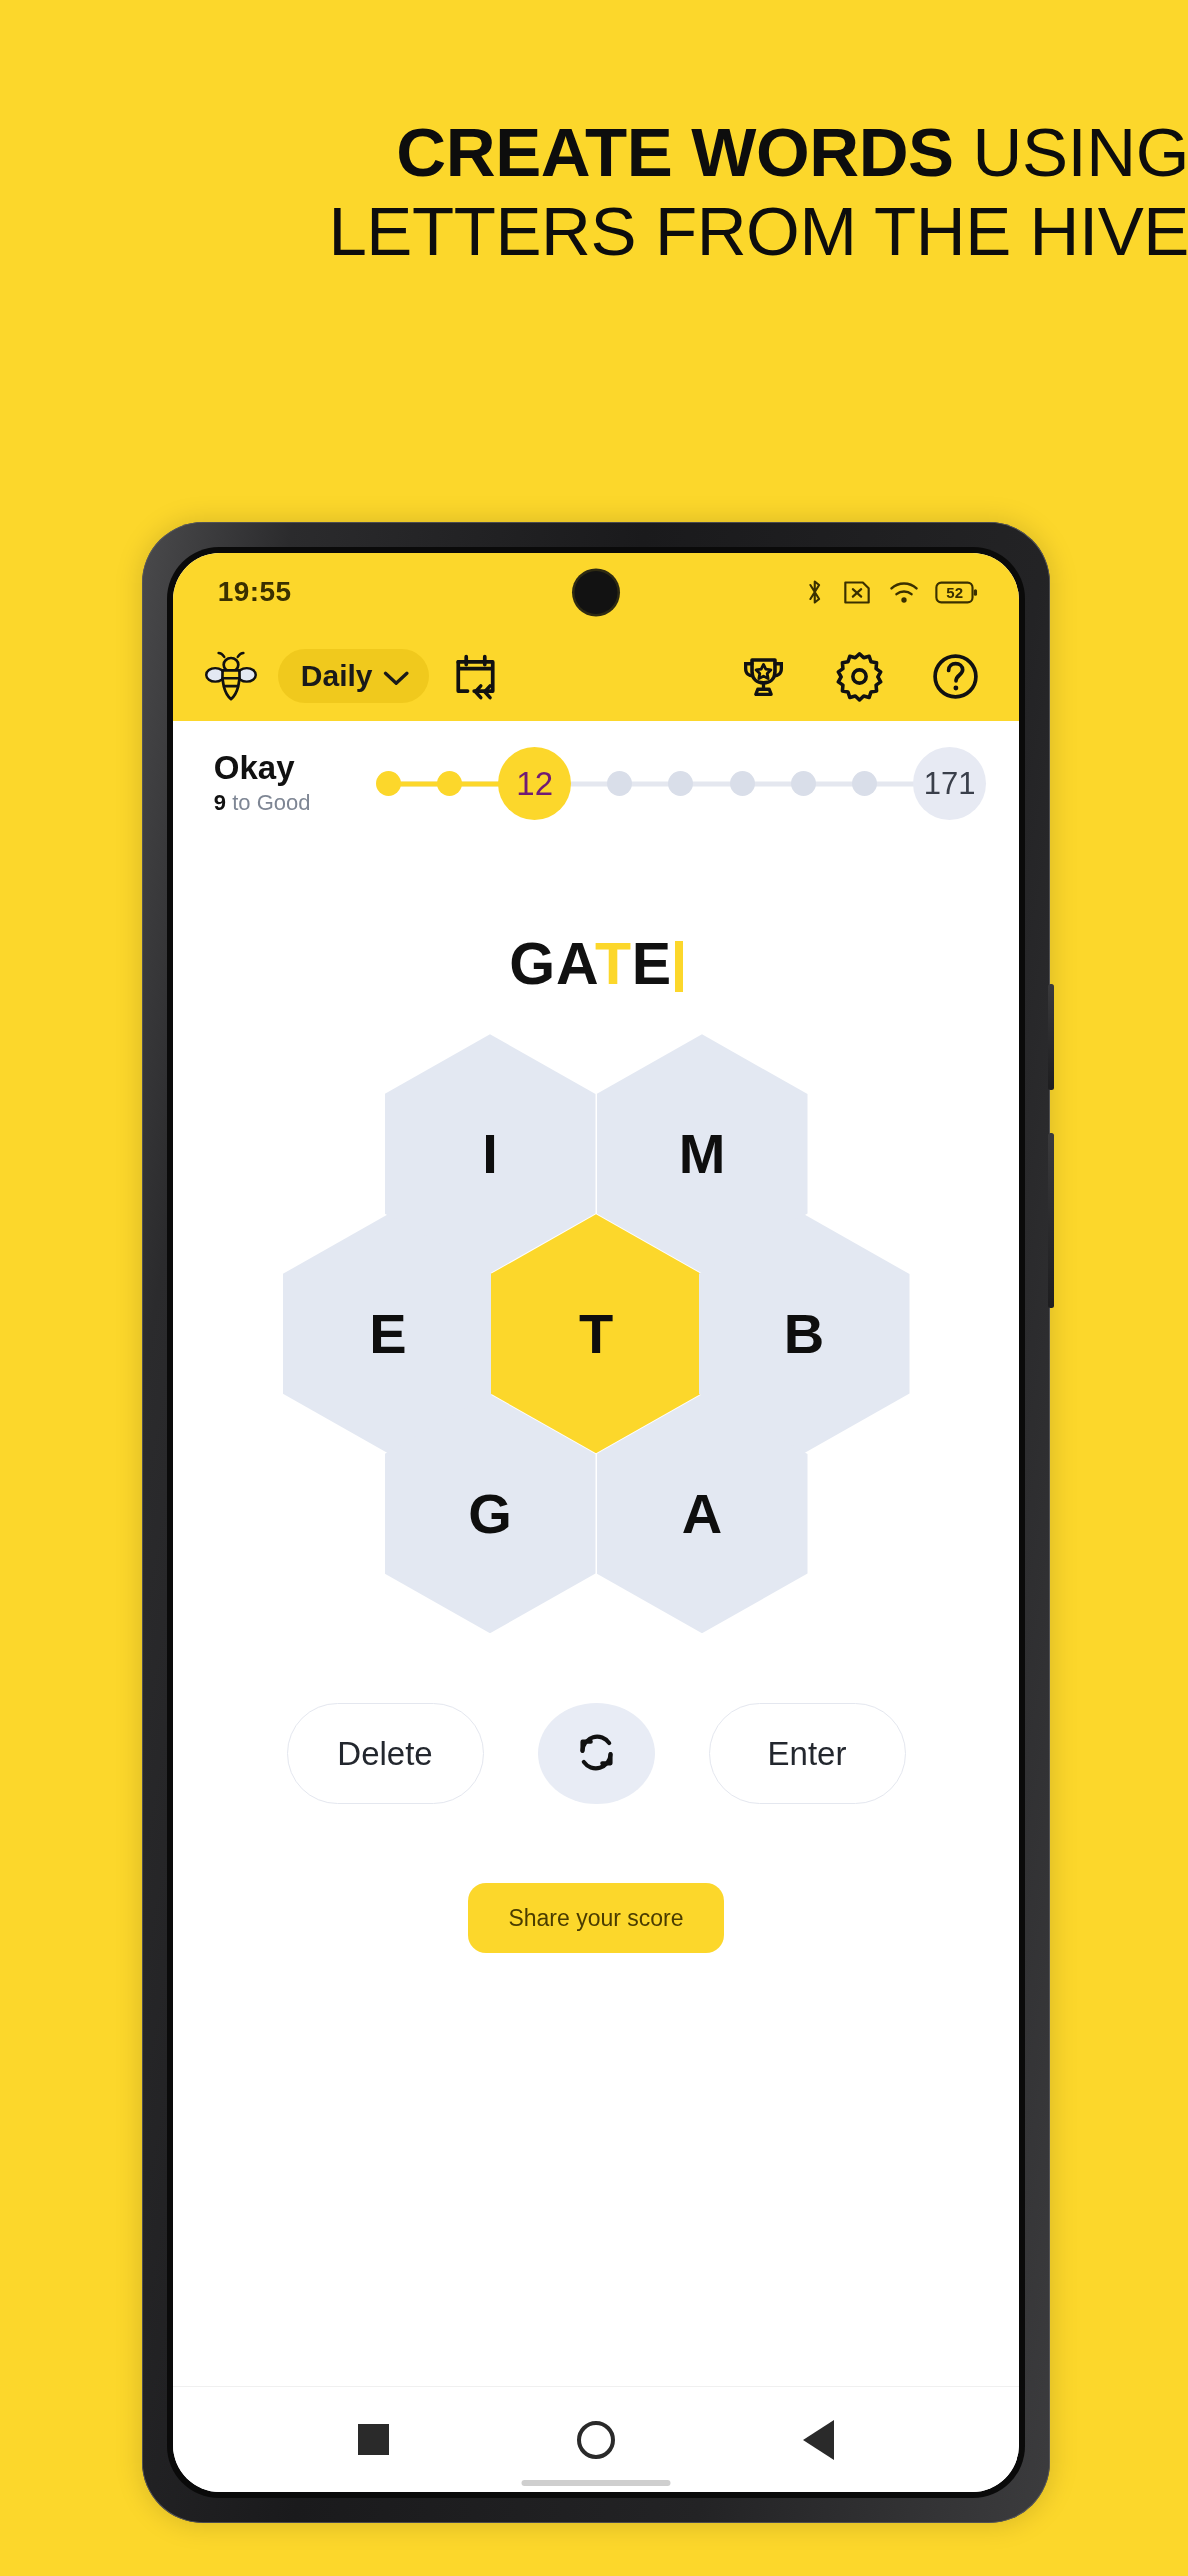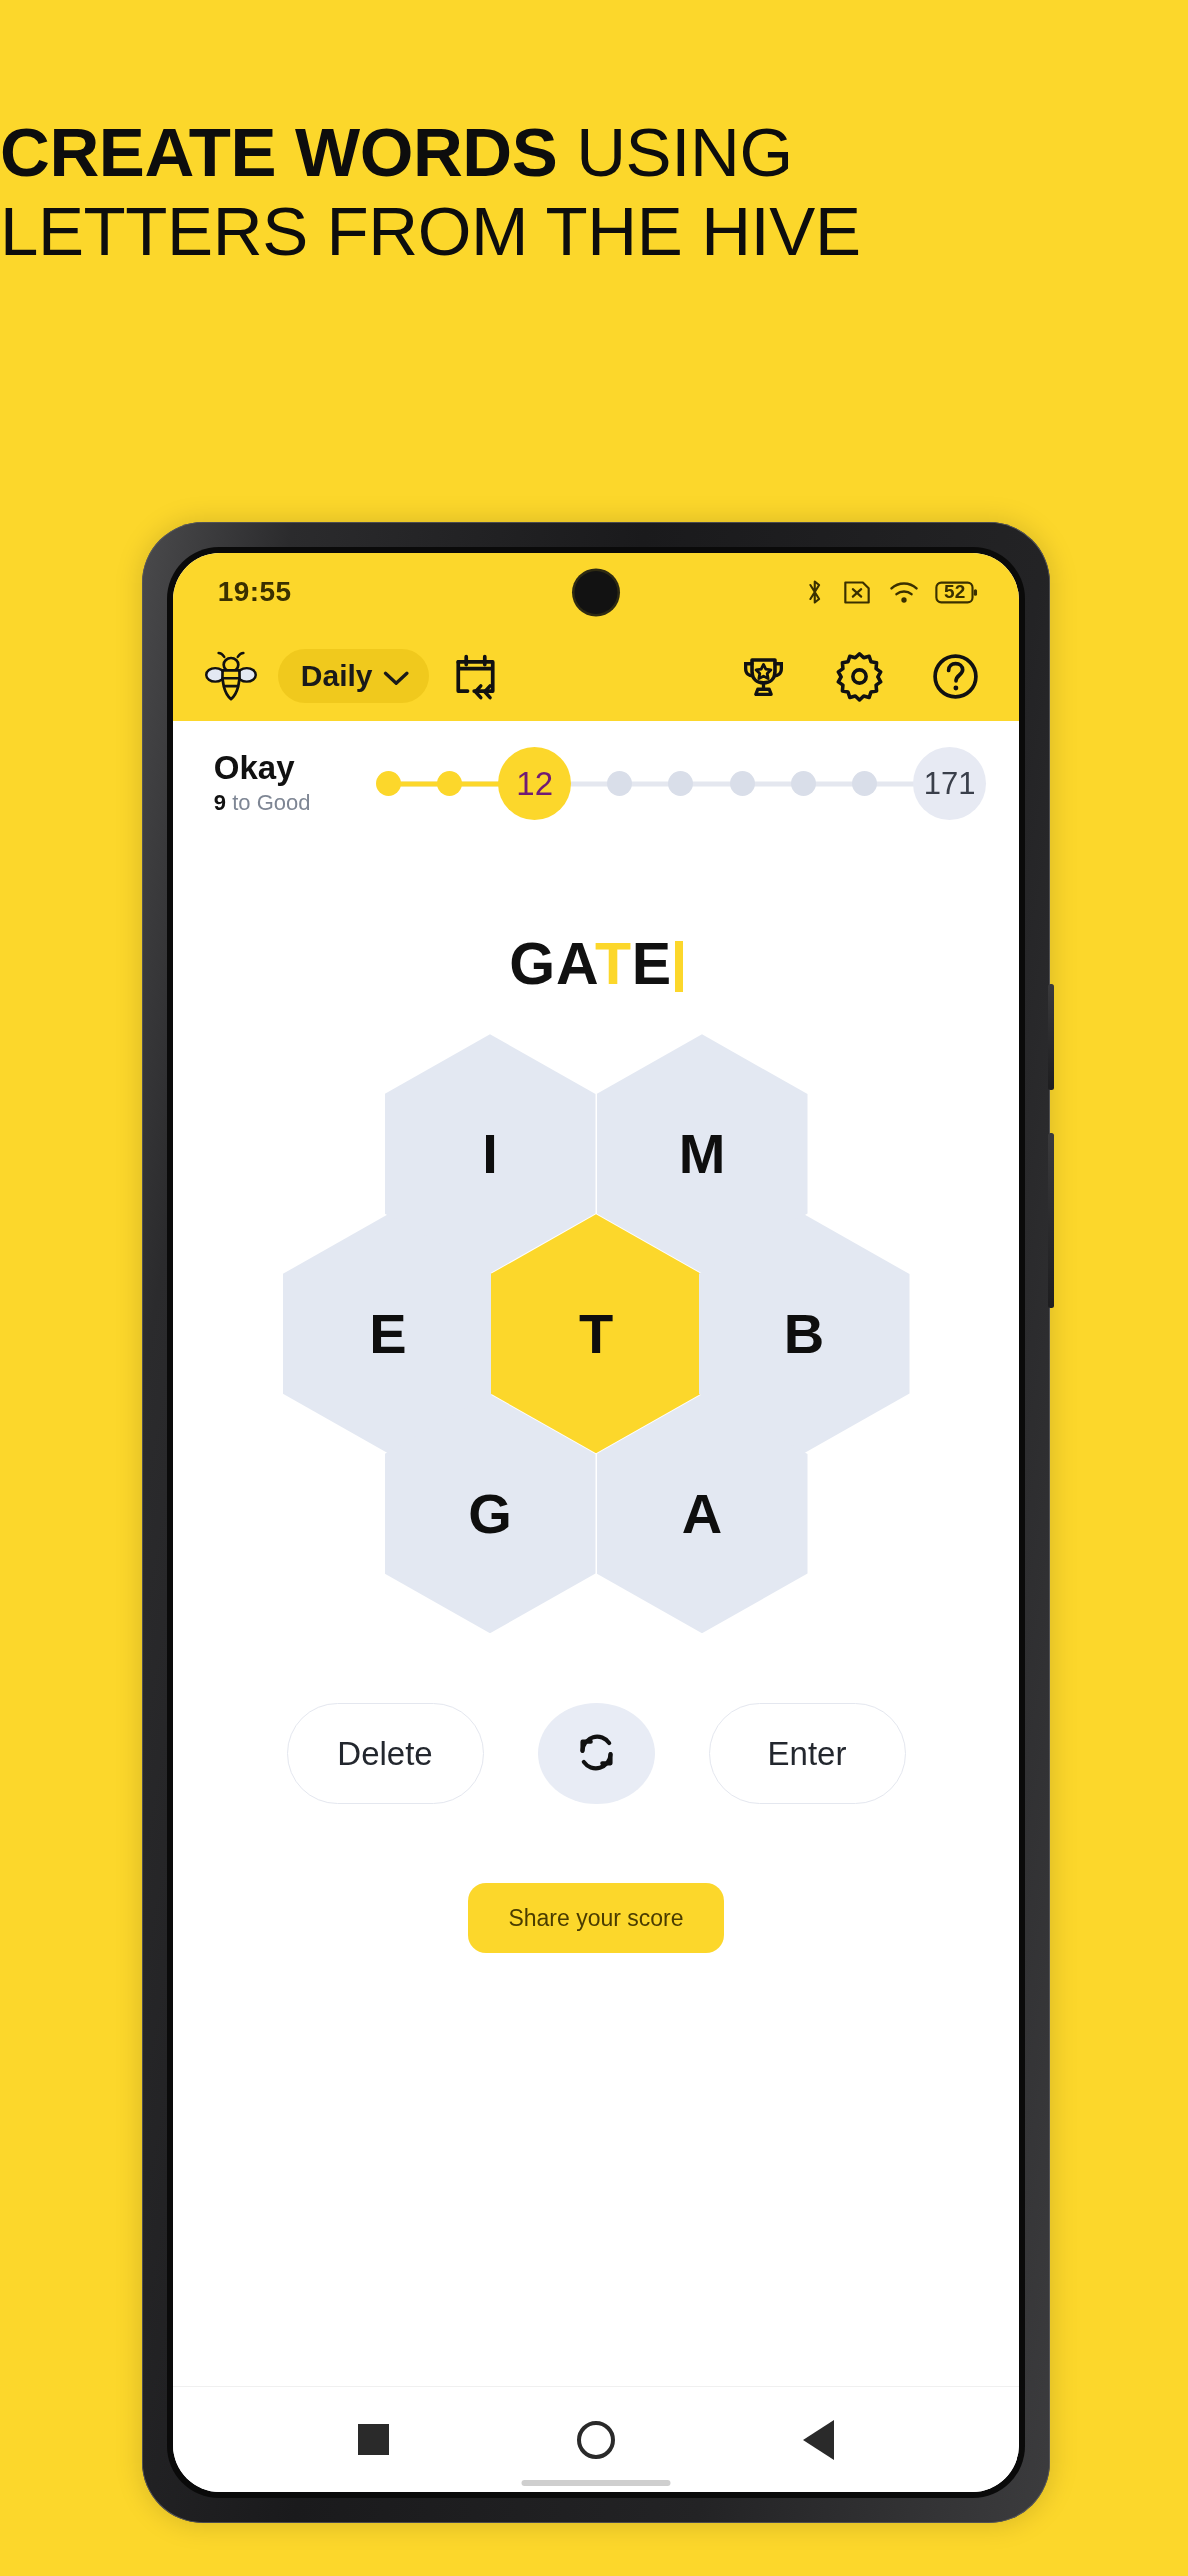--- a/index.html
+++ b/index.html
@@ -7,21 +7,21 @@
     width: 1189px; height: 2576px;
     background: #FCD72B;
     font-family: "Liberation Sans", sans-serif;
     overflow: hidden;
   }
   .page { position: relative; width: 1189px; height: 2576px; background: #FCD72B; }
 
   
   .headline {
     position: absolute; top: 114px; left: 0; width: 1189px;
-    text-align: left; color: #0D0D0D;
+    text-align: right; color: #0D0D0D;
     font-size: 69px; line-height: 1.14; letter-spacing: -0.4px;
     font-weight: 400;
   }
   .headline .bold { font-weight: 700; }
   .headline .l2 { display: block; }
 
   
   .phone-shadow {
     position: absolute; left: 139px; top: 519px;
     width: 915px; height: 2008px;
@@ -71,21 +71,21 @@
   .status-icons svg { display: block; }
   .camera {
     position: absolute; left: 50%; transform: translateX(-50%);
     top: 18px; width: 43px; height: 43px; border-radius: 50%;
     background: #121212; box-shadow: 0 0 0 2.5px #2e2a13;
   }
   .batt-wrap { position: relative; display: flex; align-items: center; }
   .batt-num {
     position: absolute; left: 0; top: 0; width: 100%; height: 100%;
     display: flex; align-items: center; justify-content: center;
-    font-size: 19px; font-weight: 700; color: #3a3000;
+    font-size: 15px; font-weight: 700; color: #3a3000;
     padding-right: 4.1px;
   }
 
   
   .toolbar {
     height: 89px; background: #FCD72B;
     display: flex; align-items: center;
     padding: 0 38px 0 31px; gap: 0;
   }
   .tb-left { display: flex; align-items: center; gap: 20px; }

